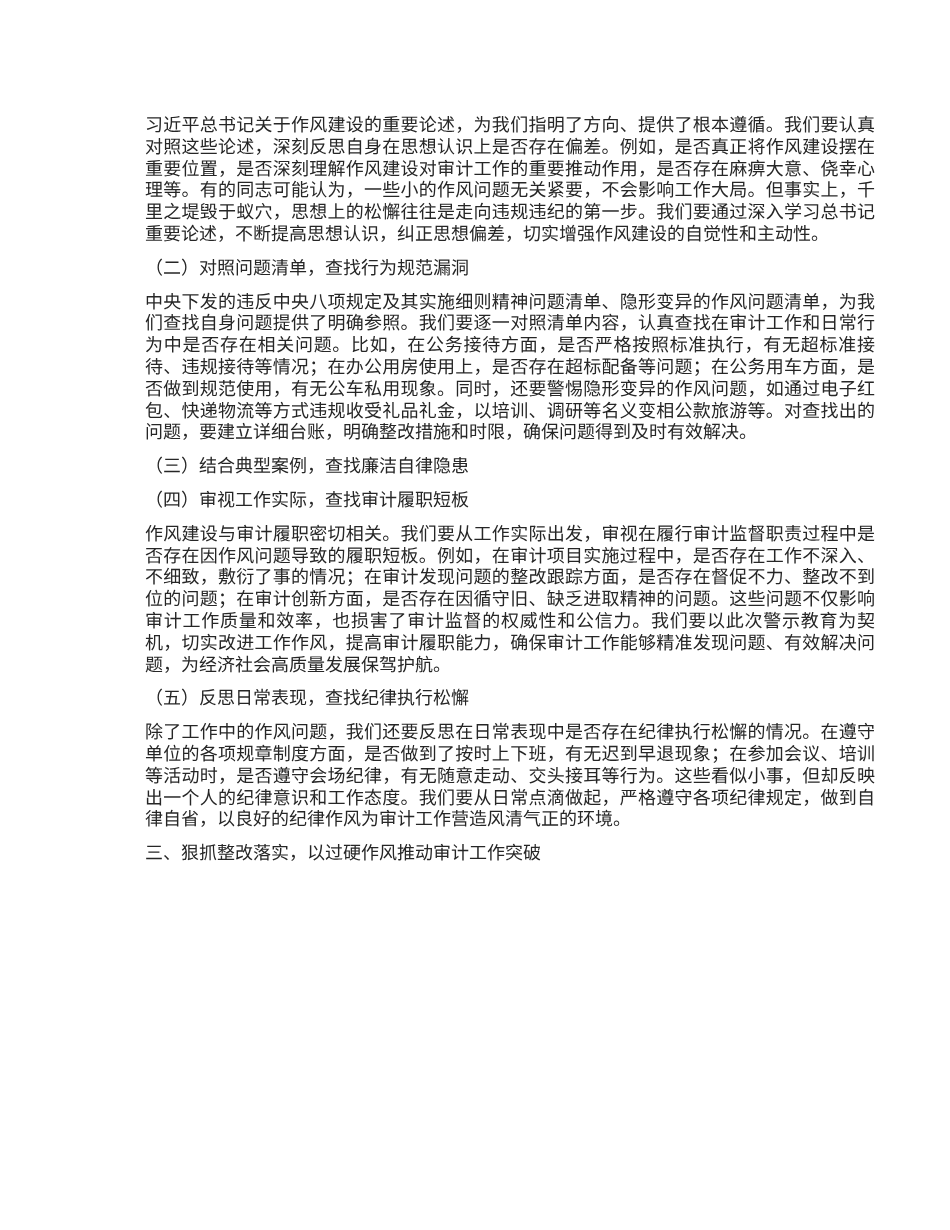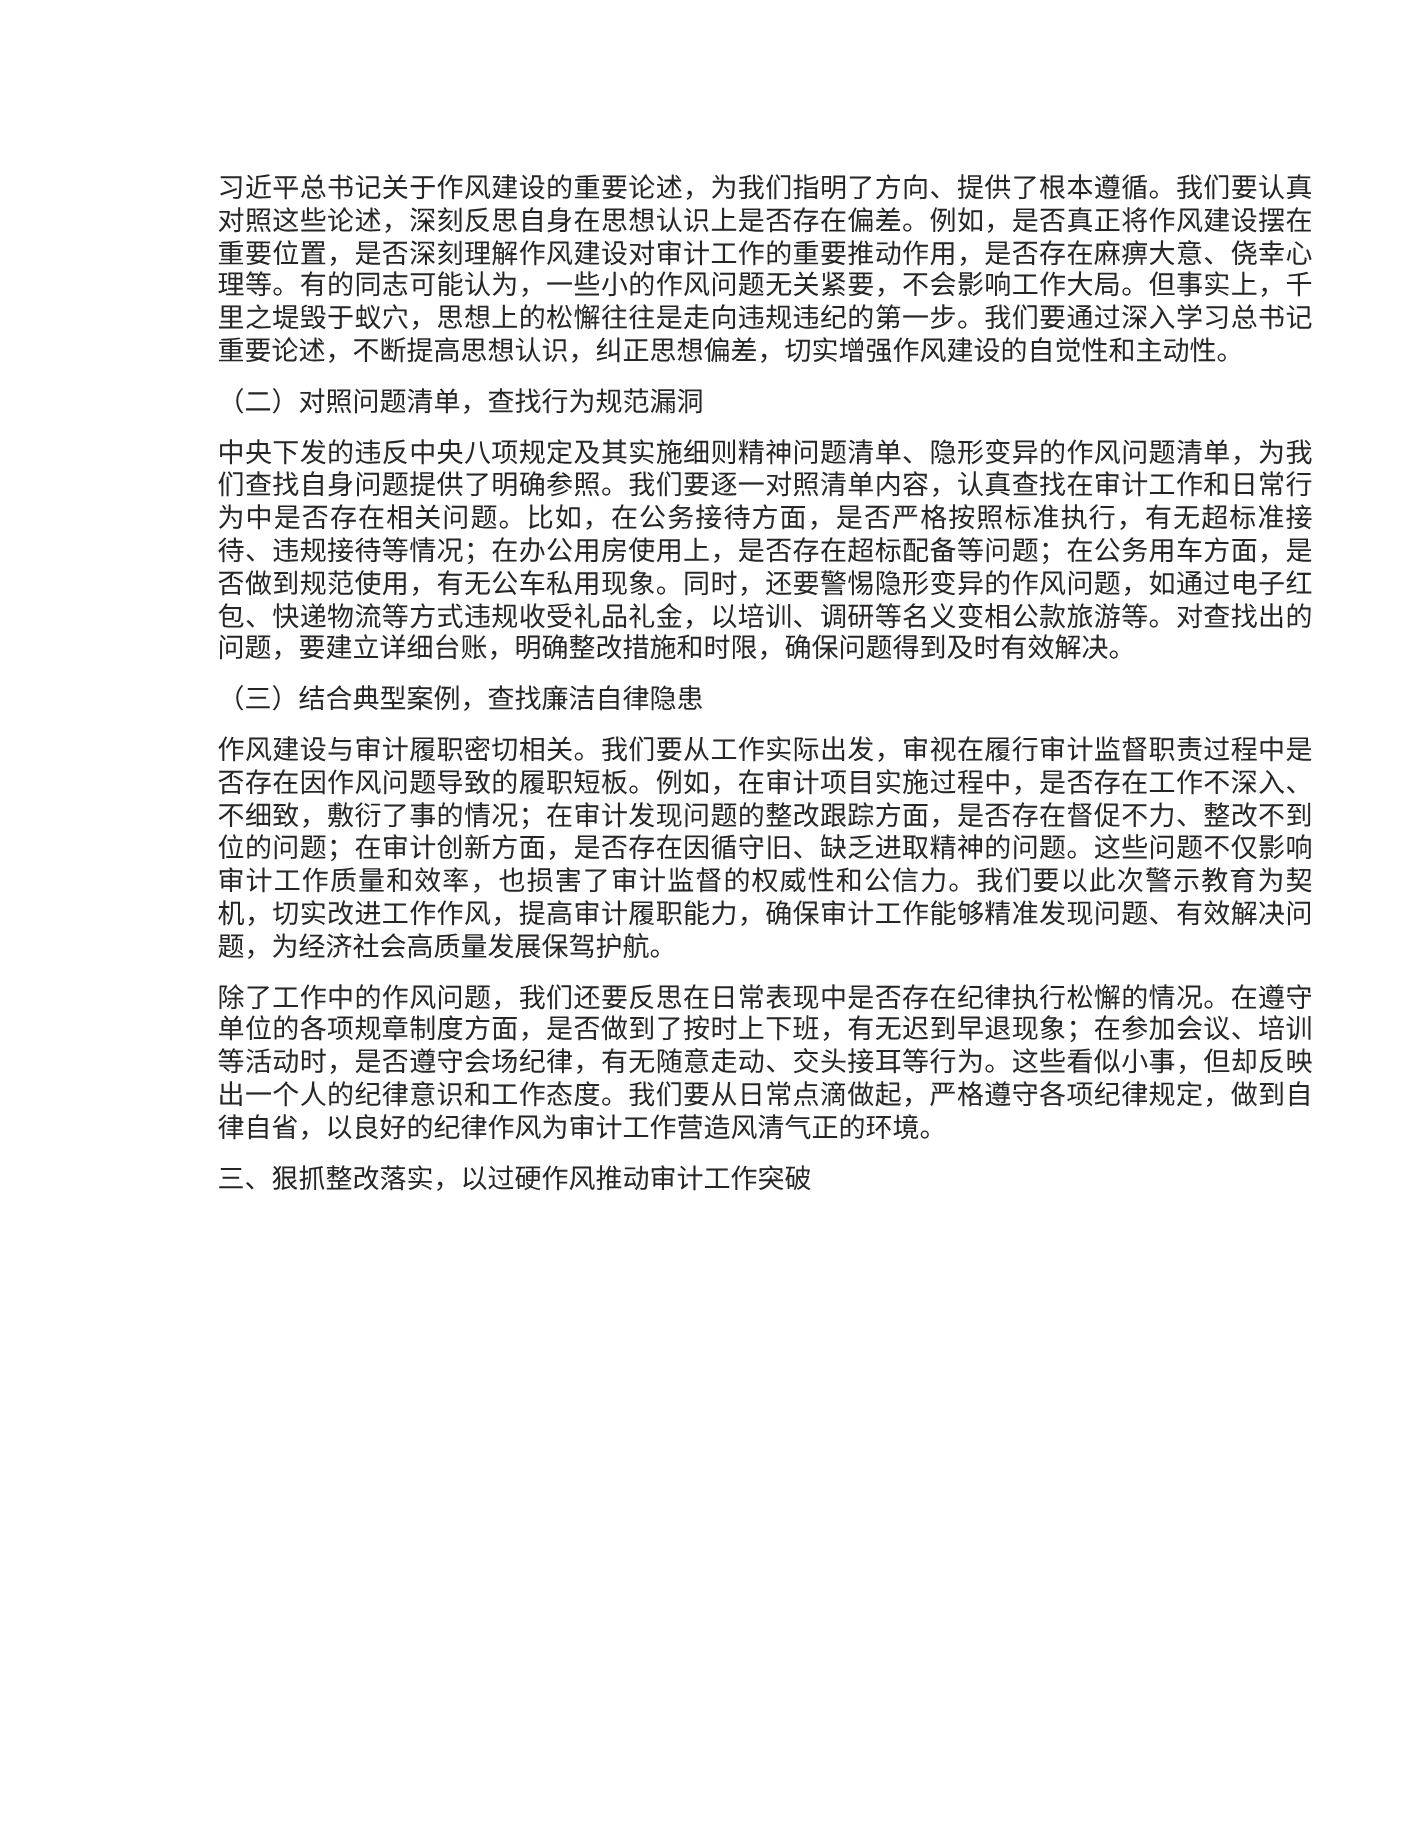--- a/index.html
+++ b/index.html
@@ -43,17 +43,19 @@
 </style>
 </head>
 <body>
 
 <div class="page">
   <div class="content">
     <p>习近平总书记关于作风建设的重要论述，为我们指明了方向、提供了根本遵循。我们要认真对照这些论述，深刻反思自身在思想认识上是否存在偏差。例如，是否真正将作风建设摆在重要位置，是否深刻理解作风建设对审计工作的重要推动作用，是否存在麻痹大意、侥幸心理等。有的同志可能认为，一些小的作风问题无关紧要，不会影响工作大局。但事实上，千里之堤毁于蚁穴，思想上的松懈往往是走向违规违纪的第一步。我们要通过深入学习总书记重要论述，不断提高思想认识，纠正思想偏差，切实增强作风建设的自觉性和主动性。</p>
     <h3>（二）对照问题清单，查找行为规范漏洞</h3>
     <p>中央下发的违反中央八项规定及其实施细则精神问题清单、隐形变异的作风问题清单，为我们查找自身问题提供了明确参照。我们要逐一对照清单内容，认真查找在审计工作和日常行为中是否存在相关问题。比如，在公务接待方面，是否严格按照标准执行，有无超标准接待、违规接待等情况；在办公用房使用上，是否存在超标配备等问题；在公务用车方面，是否做到规范使用，有无公车私用现象。同时，还要警惕隐形变异的作风问题，如通过电子红包、快递物流等方式违规收受礼品礼金，以培训、调研等名义变相公款旅游等。对查找出的问题，要建立详细台账，明确整改措施和时限，确保问题得到及时有效解决。</p>
     <h3>（三）结合典型案例，查找廉洁自律隐患</h3>
+    <h3>（四）审视工作实际，查找审计履职短板</h3>
     <p>作风建设与审计履职密切相关。我们要从工作实际出发，审视在履行审计监督职责过程中是否存在因作风问题导致的履职短板。例如，在审计项目实施过程中，是否存在工作不深入、不细致，敷衍了事的情况；在审计发现问题的整改跟踪方面，是否存在督促不力、整改不到位的问题；在审计创新方面，是否存在因循守旧、缺乏进取精神的问题。这些问题不仅影响审计工作质量和效率，也损害了审计监督的权威性和公信力。我们要以此次警示教育为契机，切实改进工作作风，提高审计履职能力，确保审计工作能够精准发现问题、有效解决问题，为经济社会高质量发展保驾护航。</p>
+    <h3>（五）反思日常表现，查找纪律执行松懈</h3>
     <p>除了工作中的作风问题，我们还要反思在日常表现中是否存在纪律执行松懈的情况。在遵守单位的各项规章制度方面，是否做到了按时上下班，有无迟到早退现象；在参加会议、培训等活动时，是否遵守会场纪律，有无随意走动、交头接耳等行为。这些看似小事，但却反映出一个人的纪律意识和工作态度。我们要从日常点滴做起，严格遵守各项纪律规定，做到自律自省，以良好的纪律作风为审计工作营造风清气正的环境。</p>
     <h2>三、狠抓整改落实，以过硬作风推动审计工作突破</h2>
   </div>
 </div>
 
 </body></html>

